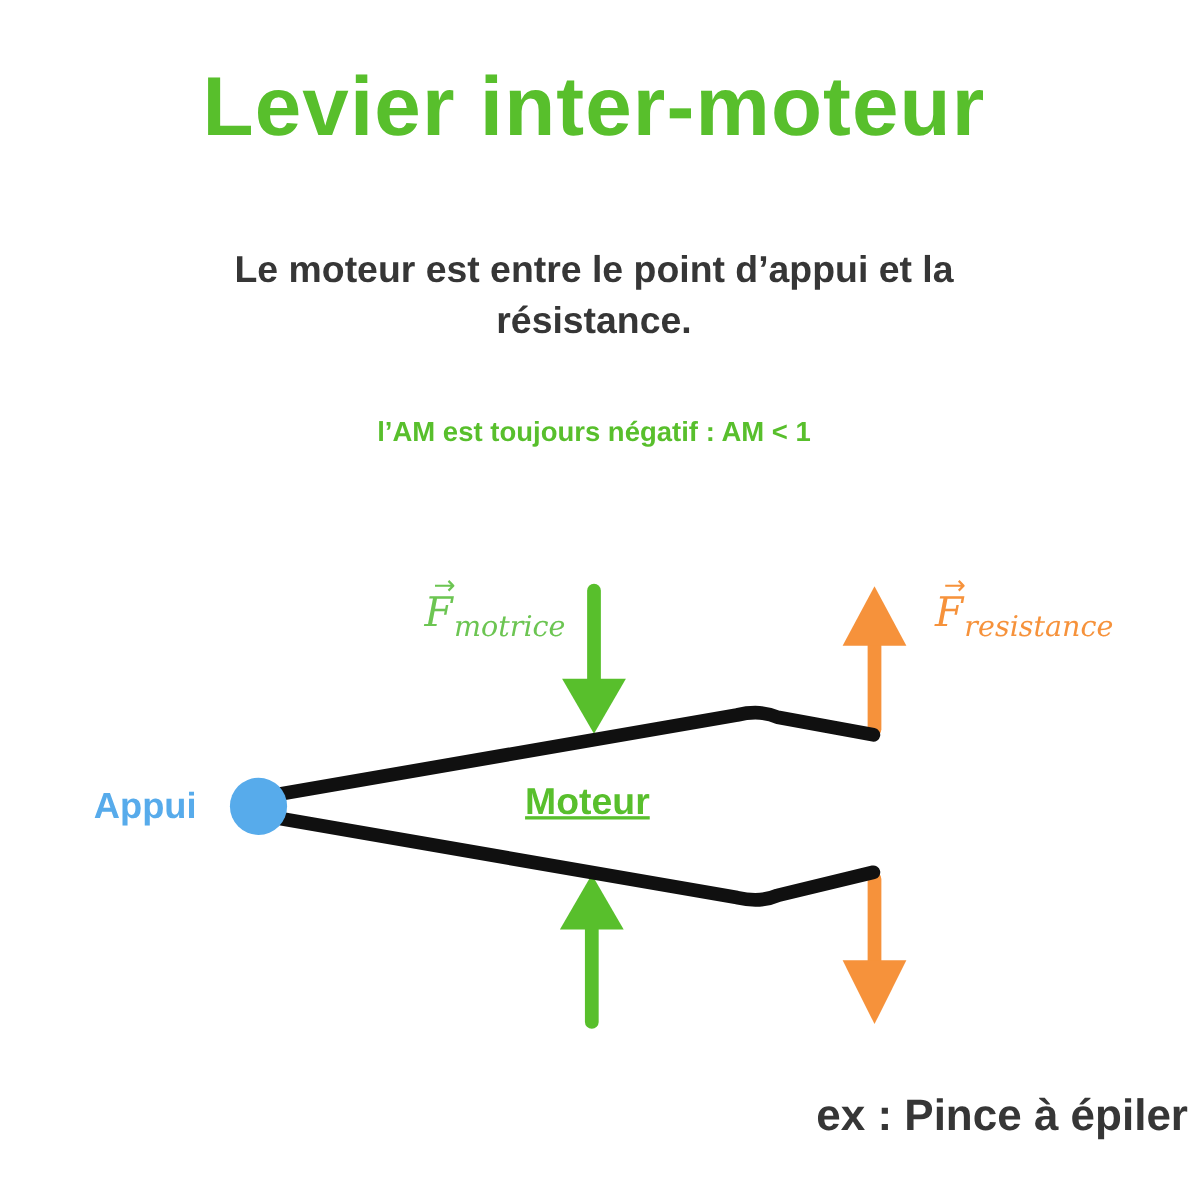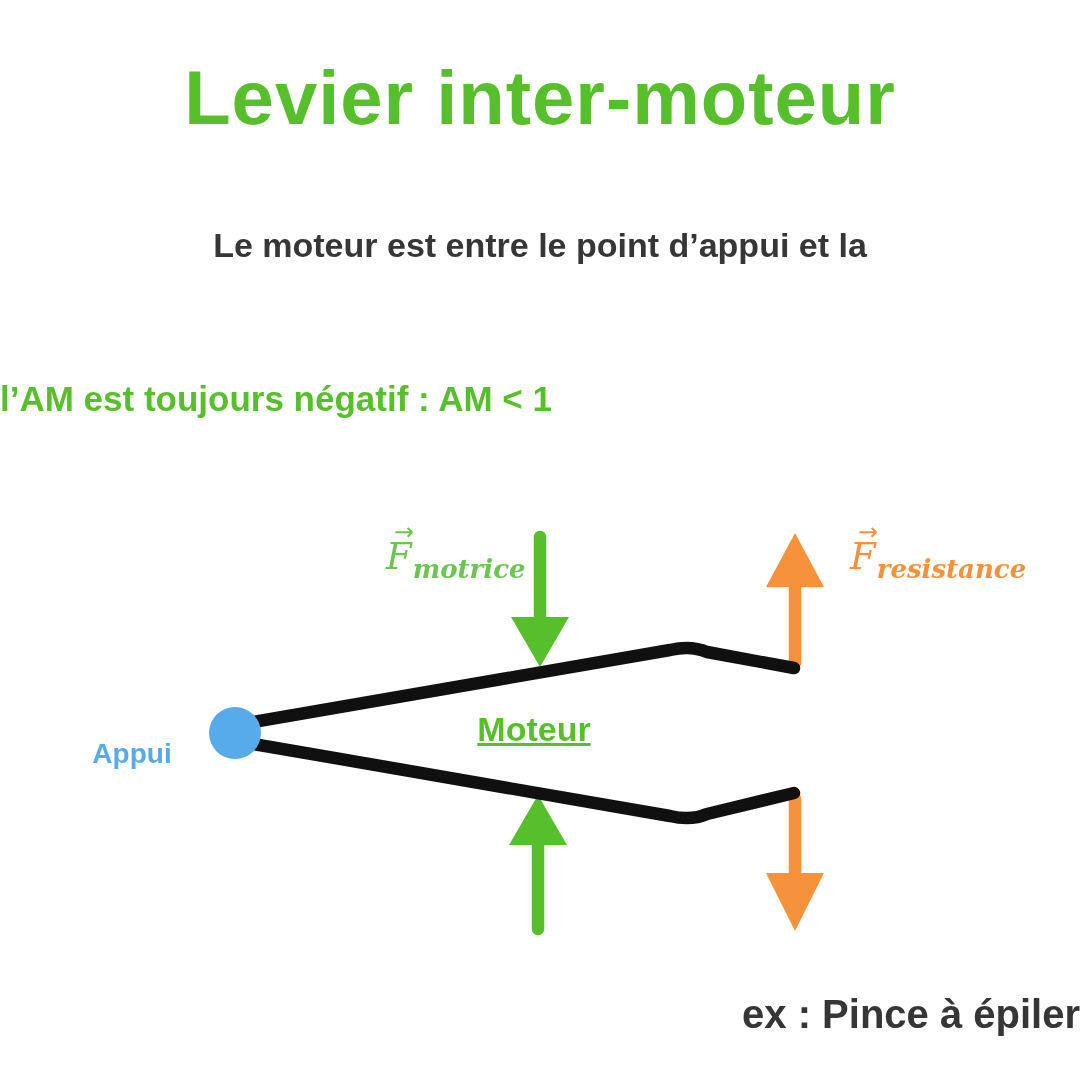--- a/index.html
+++ b/index.html
@@ -10,64 +10,65 @@
   }
   .title{
     position:absolute;top:54px;left:0;width:100%;text-align:center;
     font-size:76px;font-weight:700;letter-spacing:1px;color:var(--green,#58bf2c);
   }
   .subtitle{
     position:absolute;top:204px;left:0;width:100%;text-align:center;
     font-size:34px;line-height:47px;font-weight:700;color:var(--text_dark,#363636);margin-top:18px;
   }
   .rule{
-    position:absolute;top:379px;left:0;width:100%;text-align:left;
-    font-size:35px;font-weight:700;color:var(--green,#58bf2c);
+    position:absolute;top:379px;left:0;width:100%;text-align:center;
+    font-size:25px;font-weight:700;color:var(--green,#58bf2c);
   }
   .diagram-svg{position:absolute;left:0;top:0;}
   .arm{fill:none;stroke:var(--ink,#101010);stroke-width:12.5;stroke-linecap:round;stroke-linejoin:round;}
   .pivot{fill:var(--blue,#57abeb);}
   .arrow line{stroke-width:12.5;stroke-linecap:round;}
   .arrow.green line{stroke:var(--green,#58bf2c);}
   .arrow.green polygon{fill:var(--green,#58bf2c);}
   .arrow.orange line{stroke:var(--orange,#f6923b);}
   .arrow.orange polygon{fill:var(--orange,#f6923b);}
   .pt-label{
     position:absolute;transform:translateX(-50%);white-space:nowrap;
     font-weight:700;font-size:34px;
   }
-  .appui{color:var(--blue,#57abeb);font-size:28px;margin-top:24px;}
+  .appui{color:var(--blue,#57abeb);font-size:33px;}
   .moteur{color:var(--green,#58bf2c);text-decoration:underline;}
   .resistance{color:var(--orange,#f6923b);}
   .force{
     position:absolute;font-family:"DejaVu Serif",serif;font-style:italic;white-space:nowrap;
   }
   .force .vec{position:relative;display:inline-block;}
   .vec-arrow{
     position:absolute;left:8px;top:-17px;font-size:24px;
     font-family:"DejaVu Sans",sans-serif;font-style:normal;
   }
   .vec-f{font-size:37px;}
-  .vec-sub{font-size:26px;position:relative;top:9px;margin-left:1px;font-weight:bold;}
+  .vec-sub{font-size:26px;position:relative;top:9px;margin-left:1px;}
   .force.motrice{color:var(--green_formula,#6cc552);left:386px;top:535px;}
   .force.resist{color:var(--orange,#f6923b);left:850px;top:535px;}
   .footer{
     position:absolute;top:992px;left:0;width:100%;text-align:right;
     font-size:40px;font-weight:700;color:var(--text_dark,#363636);
   }
 </style>
 </head>
 <body>
 
 <div class="page">
 
   <div class="title">Levier inter-moteur</div>
 
   <div class="subtitle">
     <div>Le moteur est entre le point d’appui et la</div>
+    <div>résistance.</div>
   </div>
 
   <div class="rule">l’AM est toujours négatif : AM &lt; 1</div>
 
   <svg class="diagram-svg" width="1080" height="1080" viewBox="0 0 1080 1080">
     <g class="arrow green">
       <line x1="540" y1="537" x2="540" y2="617"></line>
       <polygon points="511,617 569,617 540,667"></polygon>
     </g>
     <g class="arrow orange">

